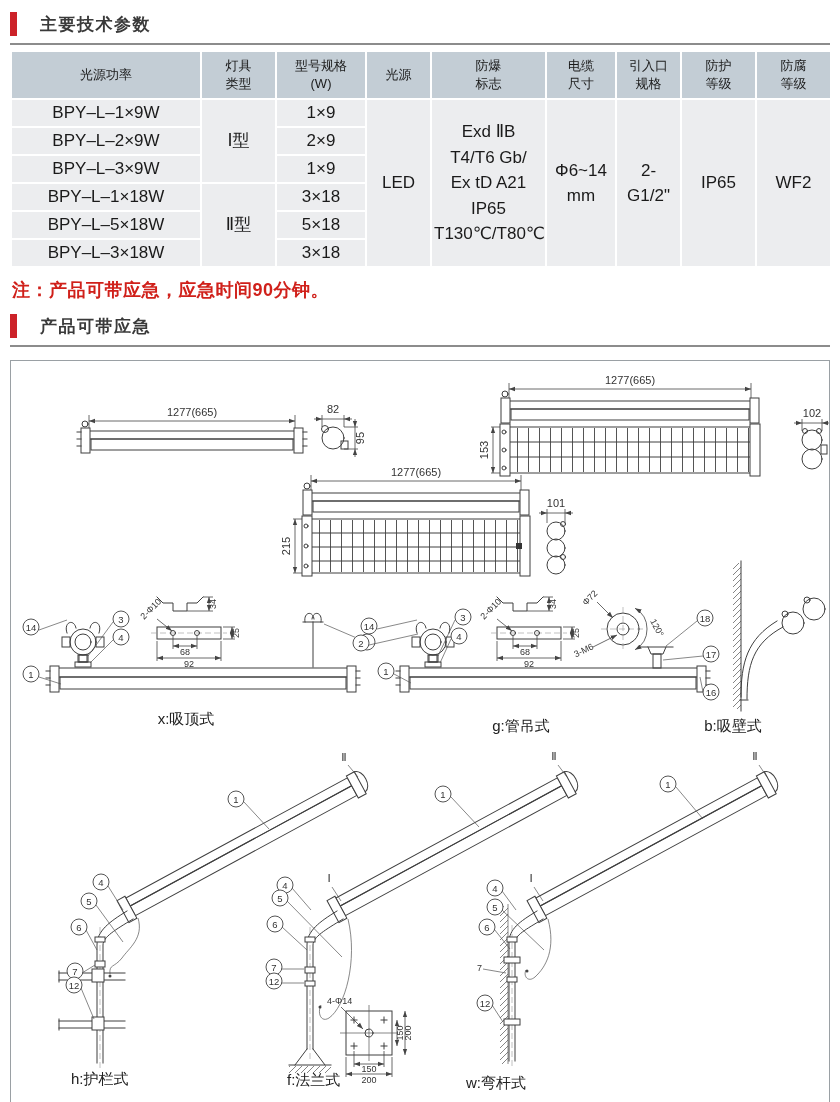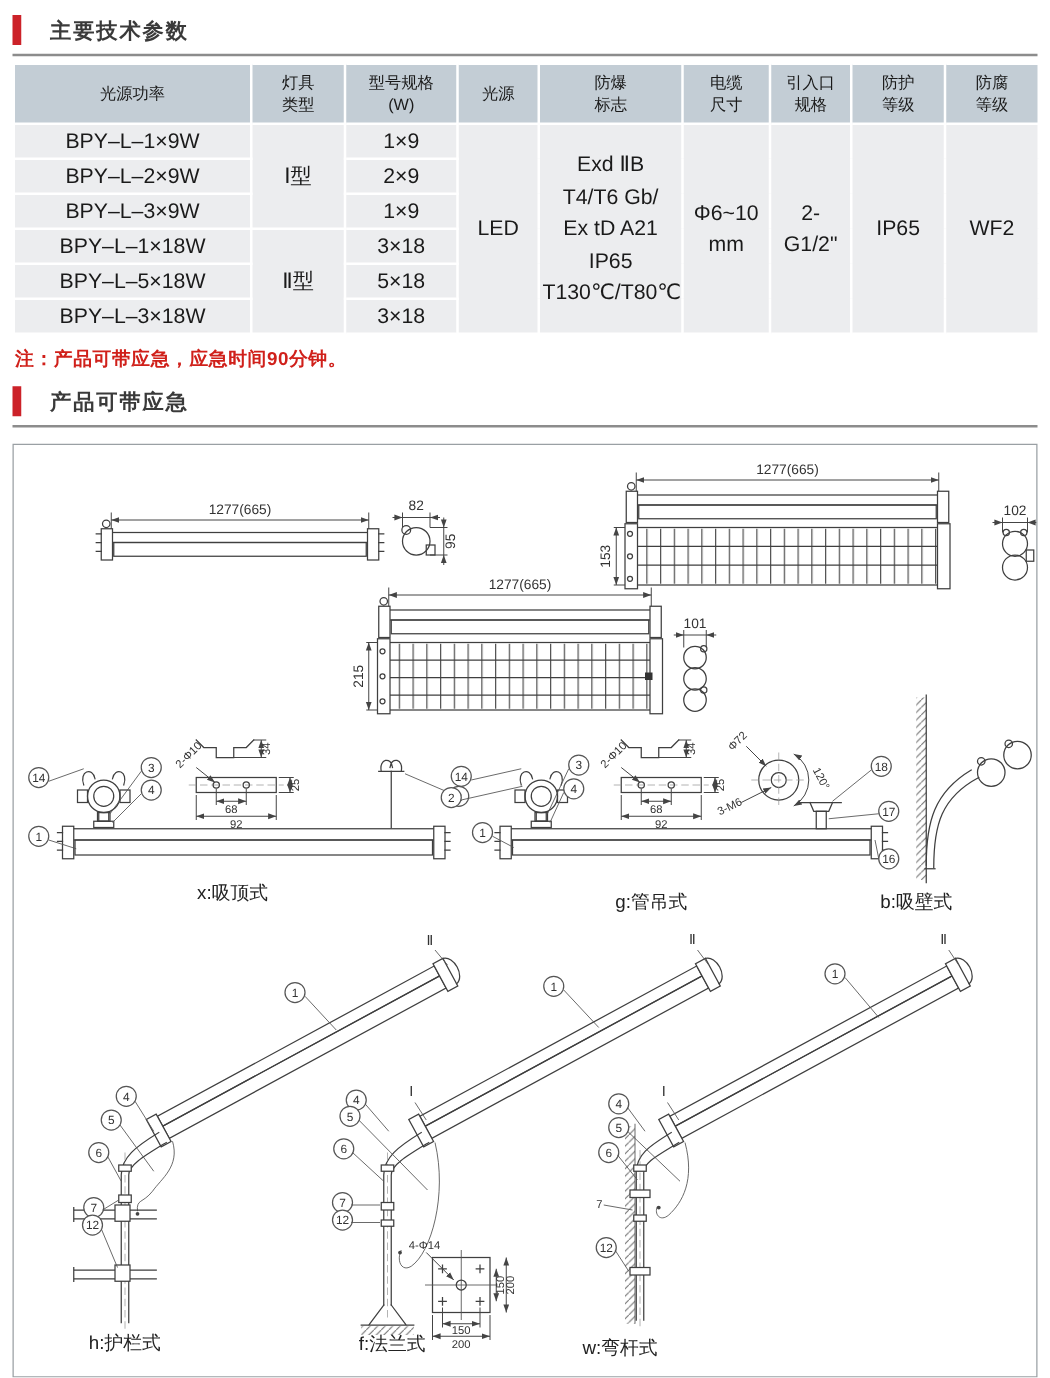--- a/index.html
+++ b/index.html
@@ -8,21 +8,21 @@
     font-family:"Liberation Sans","DejaVu Sans",sans-serif;color:#222;
     overflow:hidden;
   }
   .sec{margin:12px 10px 0;border-bottom:2px solid #8c8c8c;display:flex;align-items:center;gap:23px;padding-bottom:7px;}
   .sec .bar{width:7px;height:24px;background:#cc2229;flex:0 0 auto;}
   .sec h2{margin:0;font-size:17px;font-weight:bold;color:#3a3a3a;letter-spacing:1.5px;}
   table.spec{border-collapse:collapse;margin:5px 10px 0;table-layout:fixed;width:820px;}
   .spec th{background:#c3cdd5;font-weight:normal;font-size:13px;height:46px;white-space:pre-line;line-height:1.35;color:#1a1a1a;}
   .spec td{background:#ecedef;font-size:17px;text-align:center;height:26px;white-space:pre-line;line-height:1.5;color:#1a1a1a;}
   .spec th,.spec td{border:2px solid #fff;padding:0 2px;}
-  .note{color:#d0201a;font-size:15px;font-weight:bold;margin:10px 12px 2px 12px;letter-spacing:0.5px;}
+  .note{color:#d0201a;font-size:18px;font-weight:bold;margin:10px 12px 2px 12px;letter-spacing:0.5px;}
   .panel{margin:13px 10px 0;border:1px solid #9aa0a4;height:745px;background:#fff;}
   svg .ln{stroke:#3f3f3f;stroke-width:1;fill:none;stroke-linecap:square;}
   svg .fw{fill:#fff;}
   svg .thin{stroke:#555;stroke-width:0.7;fill:none;}
   svg .dim{stroke:#444;stroke-width:0.8;fill:none;}
   svg .dsh{stroke:#999;stroke-width:0.6;stroke-dasharray:6 3;fill:none;}
   svg text{fill:#333;font-size:11px;font-family:"Liberation Sans","DejaVu Sans",sans-serif;}
   svg text.t9{font-size:9px;}
   svg text.cap{font-size:15px;fill:#222;}
   svg .co circle{fill:#fff;stroke:#555;stroke-width:1;}
@@ -72,21 +72,21 @@
   <tbody>
     <tr>
       <td>BPY–L–1×9W</td>
       <td rowspan="3">Ⅰ型</td>
       <td>1×9</td>
       <td rowspan="6">LED</td>
       <td rowspan="6">Exd ⅡB
 T4/T6 Gb/
 Ex tD A21 IP65
 T130℃/T80℃</td>
-      <td rowspan="6">Φ6~10
+      <td rowspan="6">Φ6~14
 mm</td>
       <td rowspan="6">2-
 G1/2"</td>
       <td rowspan="6">IP65</td>
       <td rowspan="6">WF2</td>
     </tr>
     <tr>
       <td>BPY–L–2×9W</td>
       <td>2×9</td>
     </tr>

